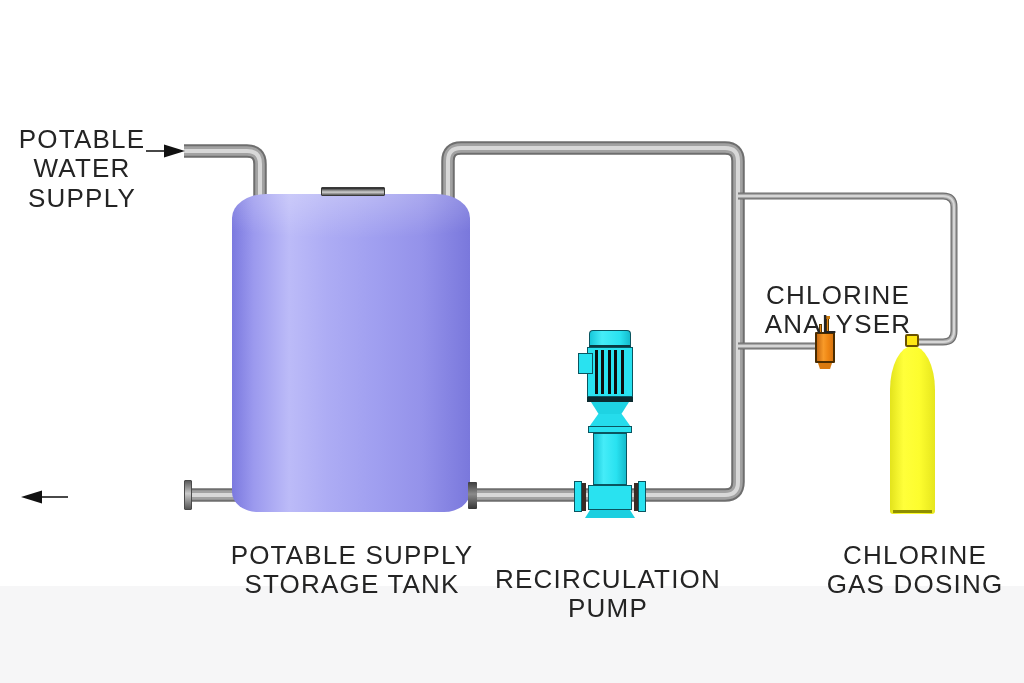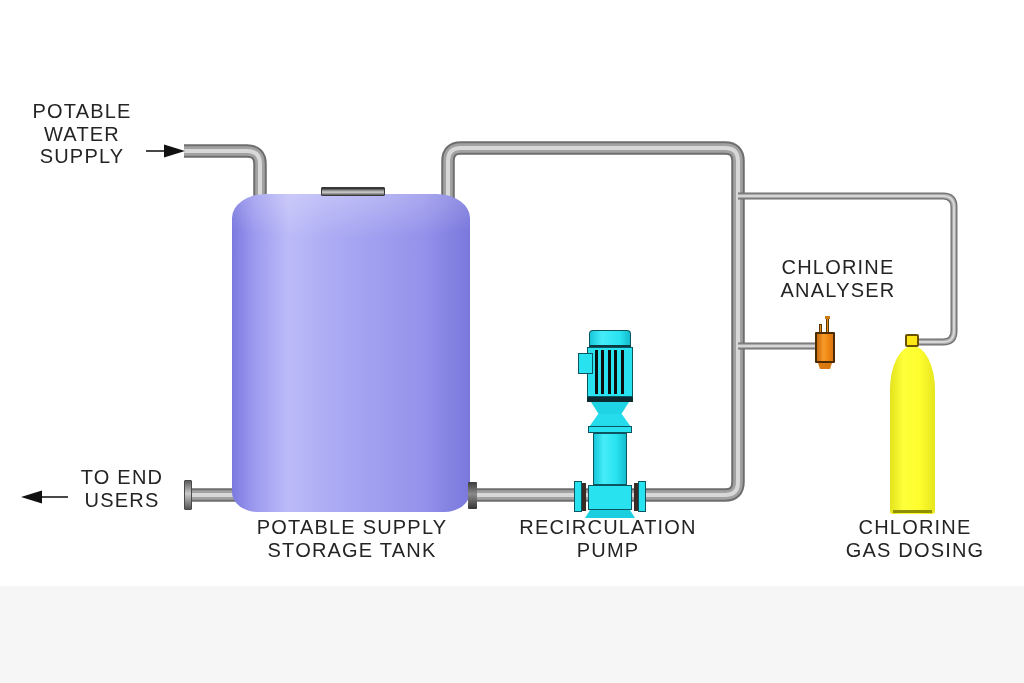--- a/index.html
+++ b/index.html
@@ -3,22 +3,22 @@
 <meta charset="utf-8">
 <style>
   html,body{margin:0;padding:0;background:#ffffff;}
   #stage{
     position:relative;width:1024px;height:683px;background:#ffffff;
     overflow:hidden;font-family:"Liberation Sans",sans-serif;
   }
   .bottom-strip{position:absolute;left:0;top:586px;width:1024px;height:97px;background:#f6f6f7;}
   svg{position:absolute;left:0;top:0;}
   .label{
-    position:absolute;color:#242424;font-weight:400;font-size:20px;line-height:1.13;
-    letter-spacing:1.2px;text-align:center;white-space:pre-line;
+    position:absolute;color:#242424;font-weight:400;font-size:26px;line-height:1.13;
+    letter-spacing:1.2px;text-align:center;white-space:pre-line;margin-top:25px;
   }
   
   .tank{
     position:absolute;left:232px;top:194px;width:238px;height:318px;
     border-radius:34px 34px 26px 26px / 24px 24px 20px 20px;
     background:
       radial-gradient(130% 70px at 50% -8px, rgba(255,255,255,.30), rgba(255,255,255,0) 75%),
       linear-gradient(90deg,#7b79df 0%,#9b99ee 9%,#bcbbf8 24%,#adacf4 40%,#a09ff0 60%,#9492ea 80%,#8381e1 93%,#7a78dc 100%);
   }
   .tank-cap{
@@ -160,24 +160,22 @@
     <div class="a-foot"></div>
   </div>
 
   <div class="cylinder"></div>
   <div class="cyl-bottom"></div>
   <div class="valve"></div>
 
   <div class="label" style="left:2px;top:100px;width:160px;">POTABLE
 WATER
 SUPPLY</div>
-  <div class="label" style="left:42px;top:466px;width:160px;">TO END
-USERS</div>
   <div class="label" style="left:212px;top:516px;width:280px;">POTABLE SUPPLY
 STORAGE TANK</div>
-  <div class="label" style="left:478px;top:516px;width:260px;">RECIRCULATION
+  <div class="label" style="left:478px;top:540px;width:260px;">RECIRCULATION
 PUMP</div>
   <div class="label" style="left:753px;top:256px;width:170px;">CHLORINE
 ANALYSER</div>
   <div class="label" style="left:800px;top:516px;width:230px;">CHLORINE
 GAS DOSING</div>
 
 </div>
 
 </body></html>

